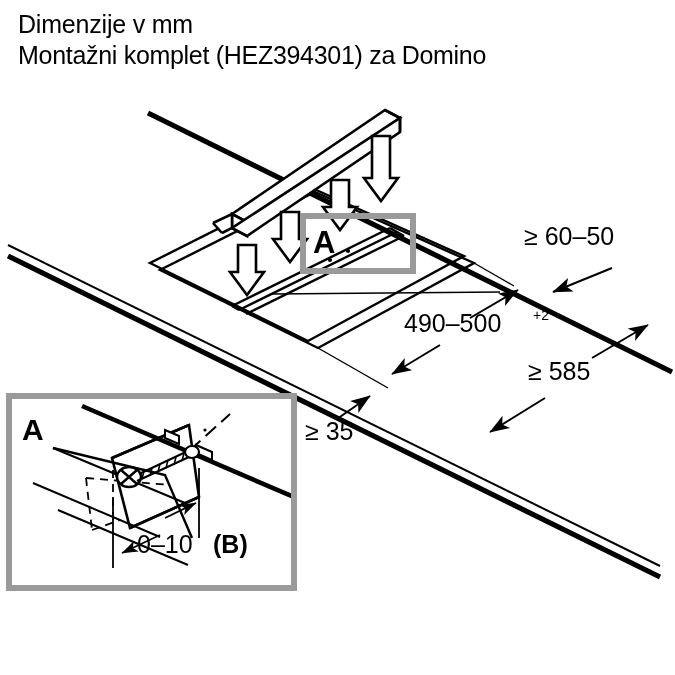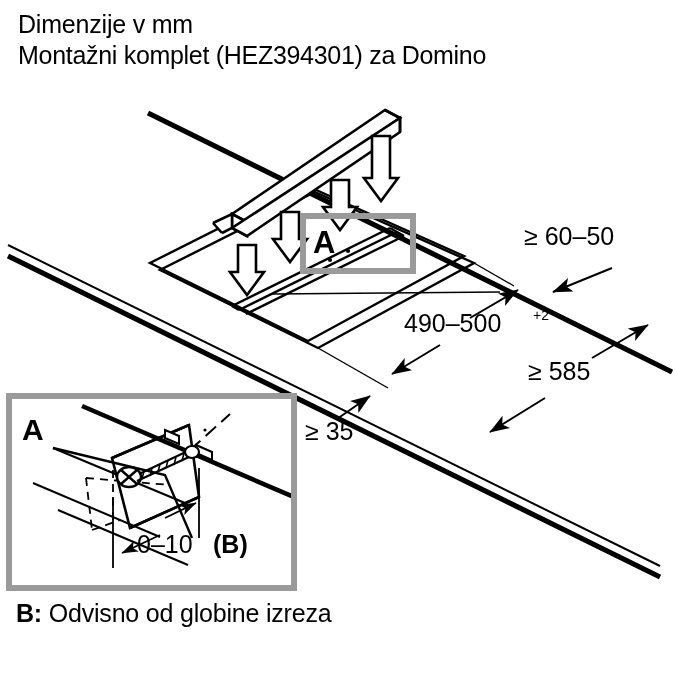--- a/index.html
+++ b/index.html
@@ -263,18 +263,14 @@
           <line x1="165" y1="518" x2="196" y2="503" stroke="#000" stroke-width="1.8" marker-end="url(#ahs)"></line>
         </g>
       </g>
 
       <text class="ins-dim" x="137" y="553">0–10</text>
       <text class="ins-dim-b" x="213" y="553">(B)</text>
     </g>
 
   </svg>
 
-  <div id="footnote">
-    <span class="b">B:</span>
-    <span>Odvisno od globine izreza</span>
-  </div>
 
 </div>
 
 </body></html>

